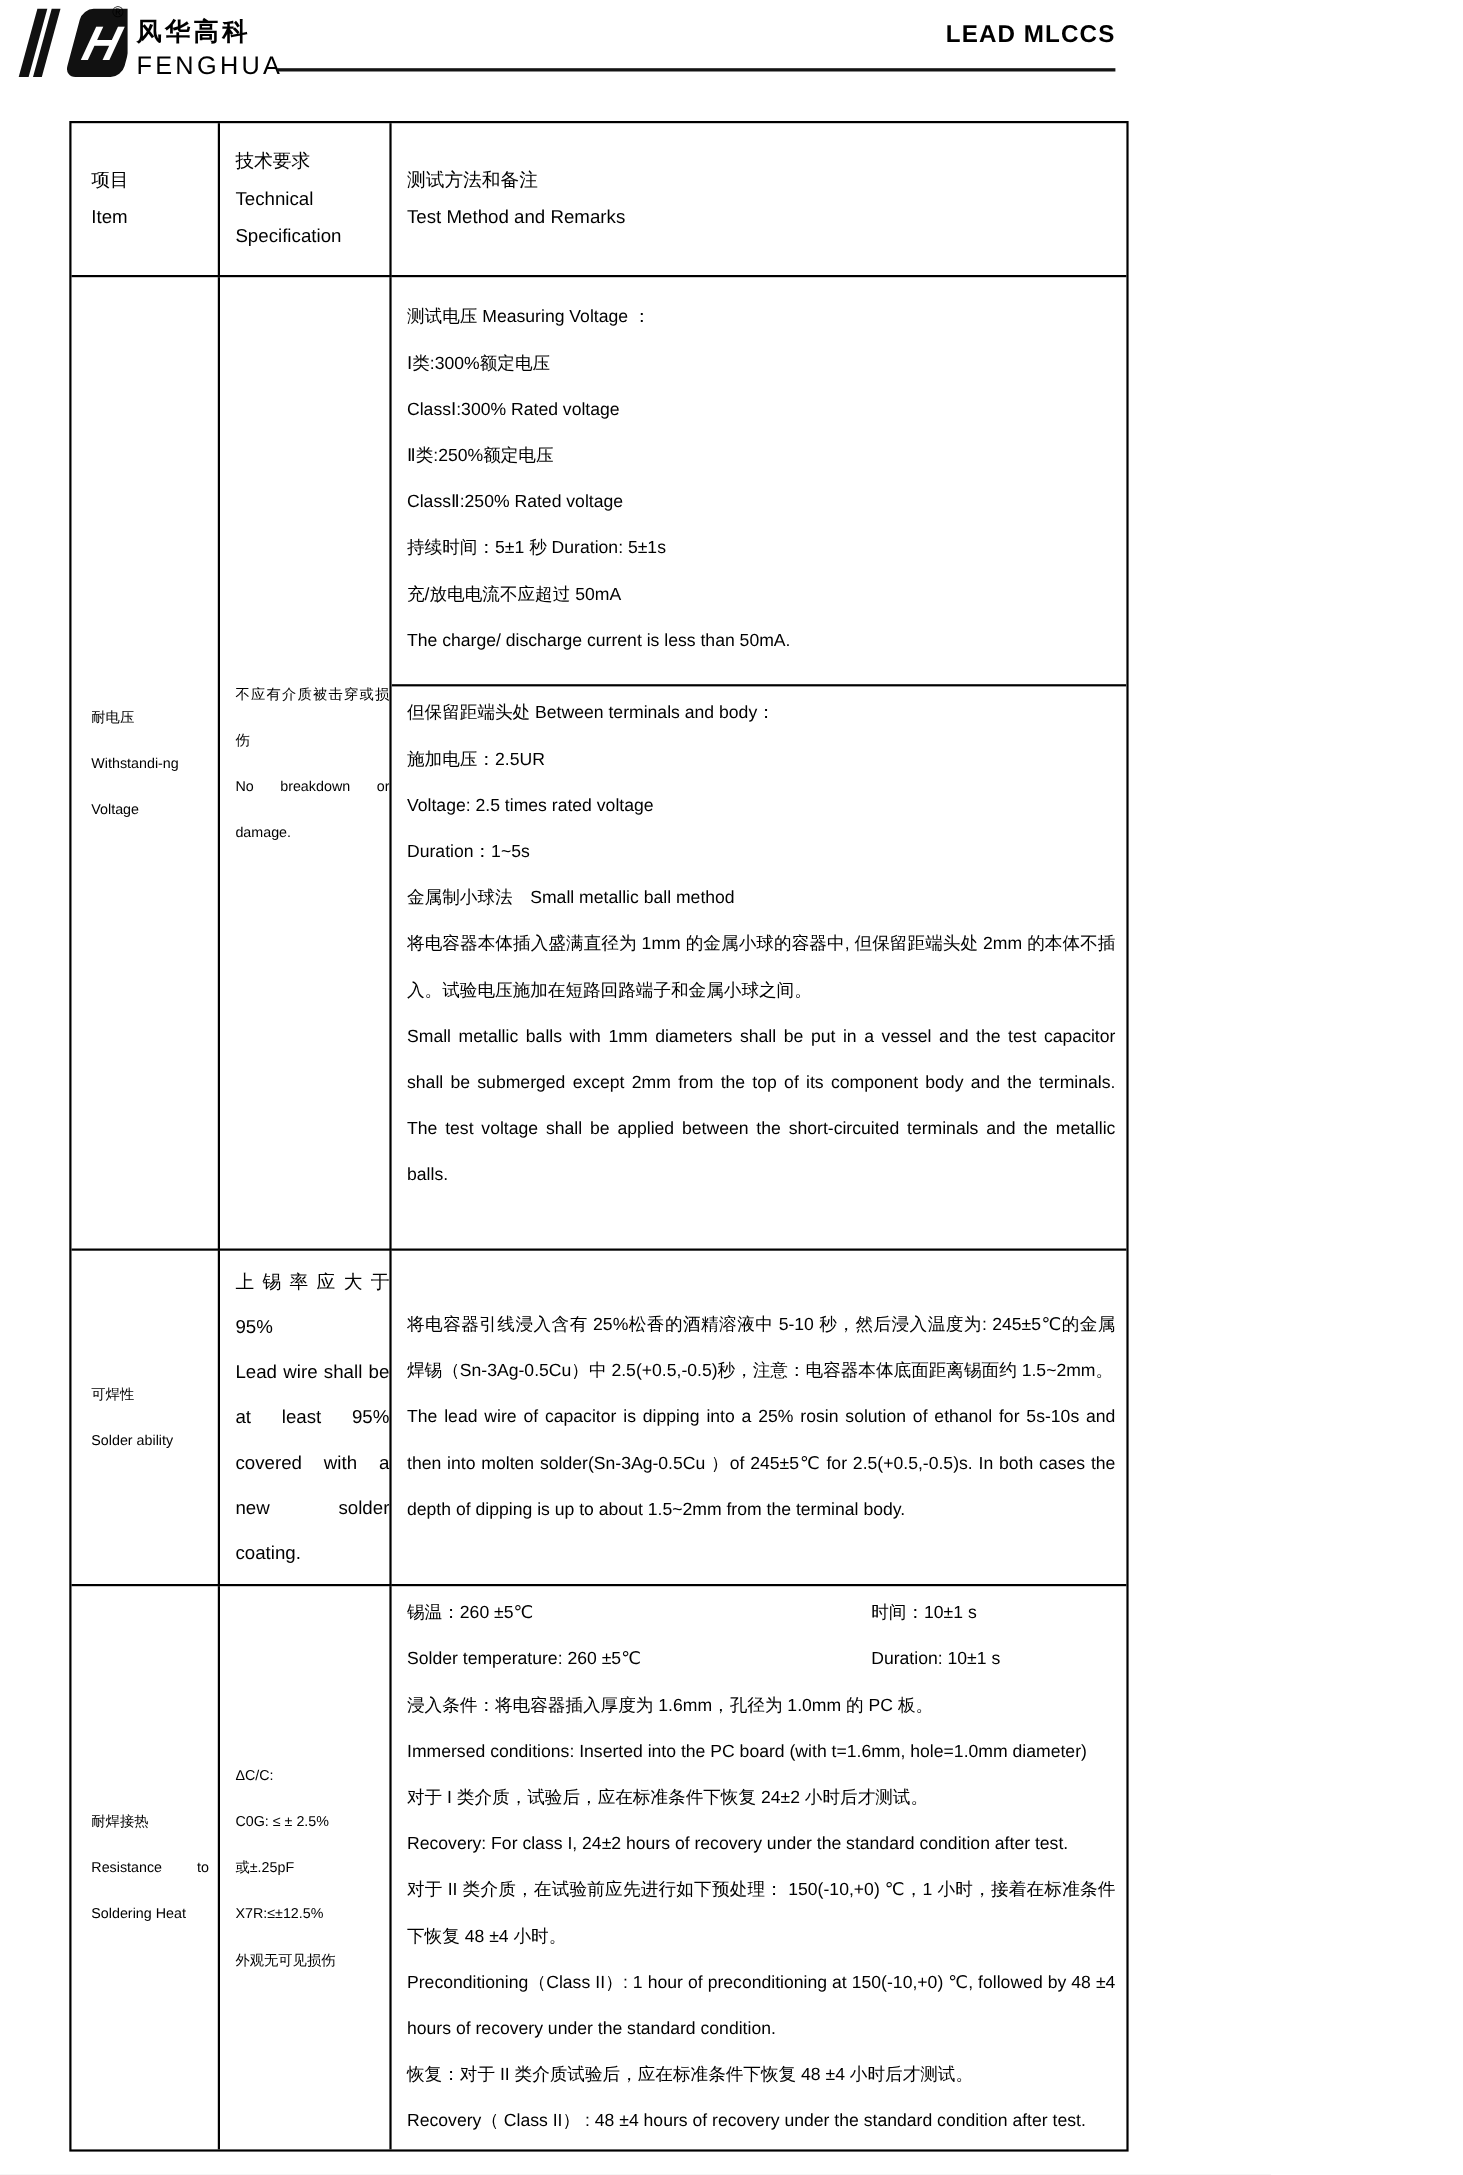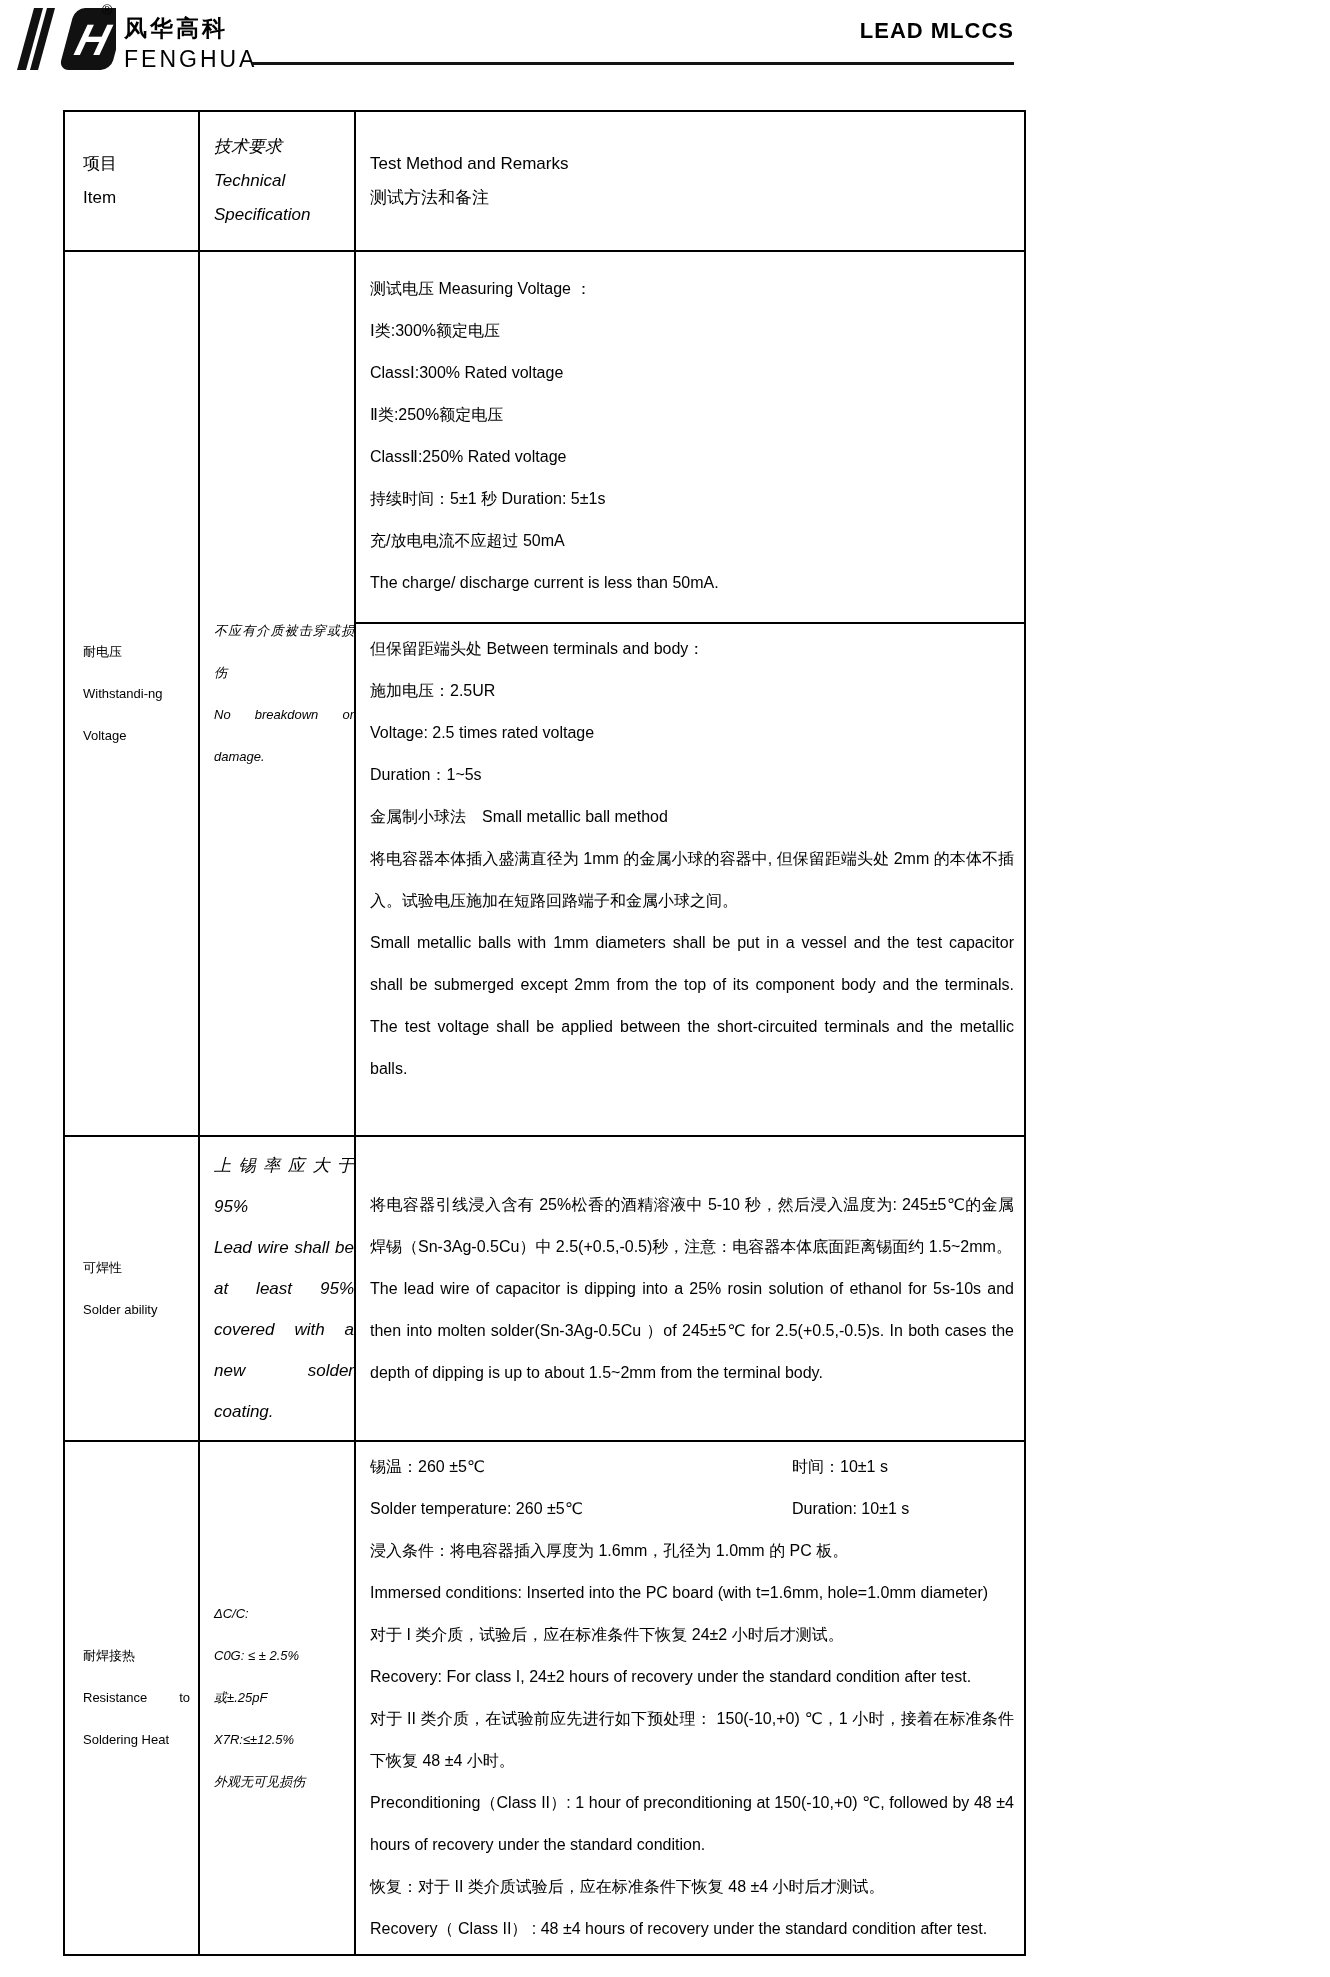--- a/index.html
+++ b/index.html
@@ -21,21 +21,21 @@
   .spec-table {
     position:absolute; left:63px; top:110px; width:963px; height:1846px;
     border:2px solid #000; display:grid;
     grid-template-columns:135px 156px 1fr;
     grid-template-rows:140px 885px 305px 1fr;
   }
   .c { border-right:2px solid #000; border-bottom:2px solid #000; overflow:hidden; }
   .no-r { border-right:none; } .no-b { border-bottom:none; }
   .vcenter { display:flex; flex-direction:column; justify-content:center; }
   .pad1 { padding-left:18px; padding-right:8px; }
-  .pad2 { padding-left:14px; padding-right:0;font-style:italic; }
+  .pad2 { padding-left:14px; padding-right:0; }
   .pad3 { padding-left:14px; padding-right:10px; }
   .hd { font-size:17px; line-height:34px; }
   .t  { font-size:13px; line-height:42px; }
   .t2 { font-size:17px; line-height:41px; }
   .t3 { font-size:16px; line-height:42px; }
   .just { text-align:justify; }
   .method-col { display:flex; flex-direction:column; padding:0; }
   .sub-a { height:372px; border-bottom:2px solid #000; padding:16px 10px 0 14px; }
   .sub-b { flex:1; padding:4px 10px 0 14px; }
   .pairline { display:grid; grid-template-columns:422px 1fr; }
@@ -69,22 +69,22 @@
     <div class="c vcenter pad1 hd">
       <div>项目</div>
       <div>Item</div>
     </div>
     <div class="c vcenter pad2 hd">
       <div>技术要求</div>
       <div>Technical</div>
       <div>Specification</div>
     </div>
     <div class="c no-r vcenter pad3 hd">
+      <div>测试方法和备注</div>
       <div>Test Method and Remarks</div>
-      <div>测试方法和备注</div>
     </div>
 
     <div class="c vcenter pad1 t">
       <div>耐电压</div>
       <div>Withstandi-ng</div>
       <div>Voltage</div>
     </div>
     <div class="c vcenter pad2 t">
       <div class="just">不应有介质被击穿或损伤</div>
       <div class="just">No breakdown or damage.</div>

